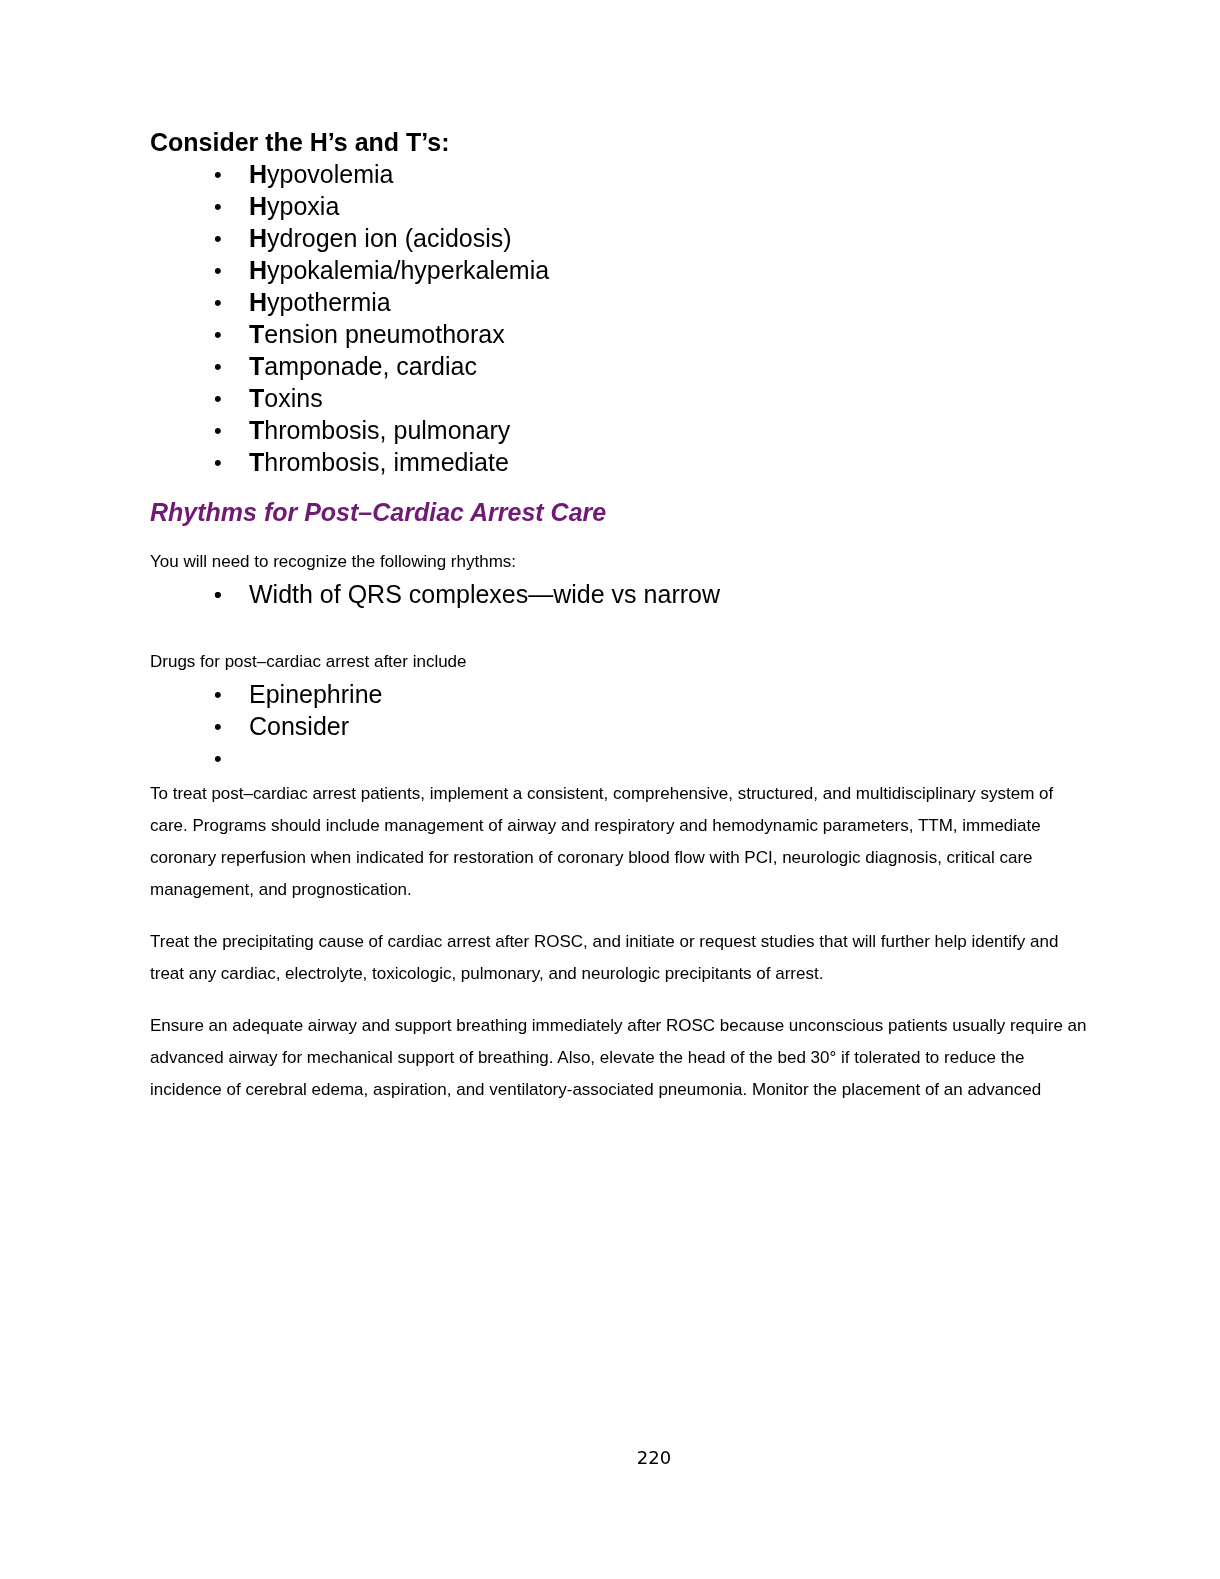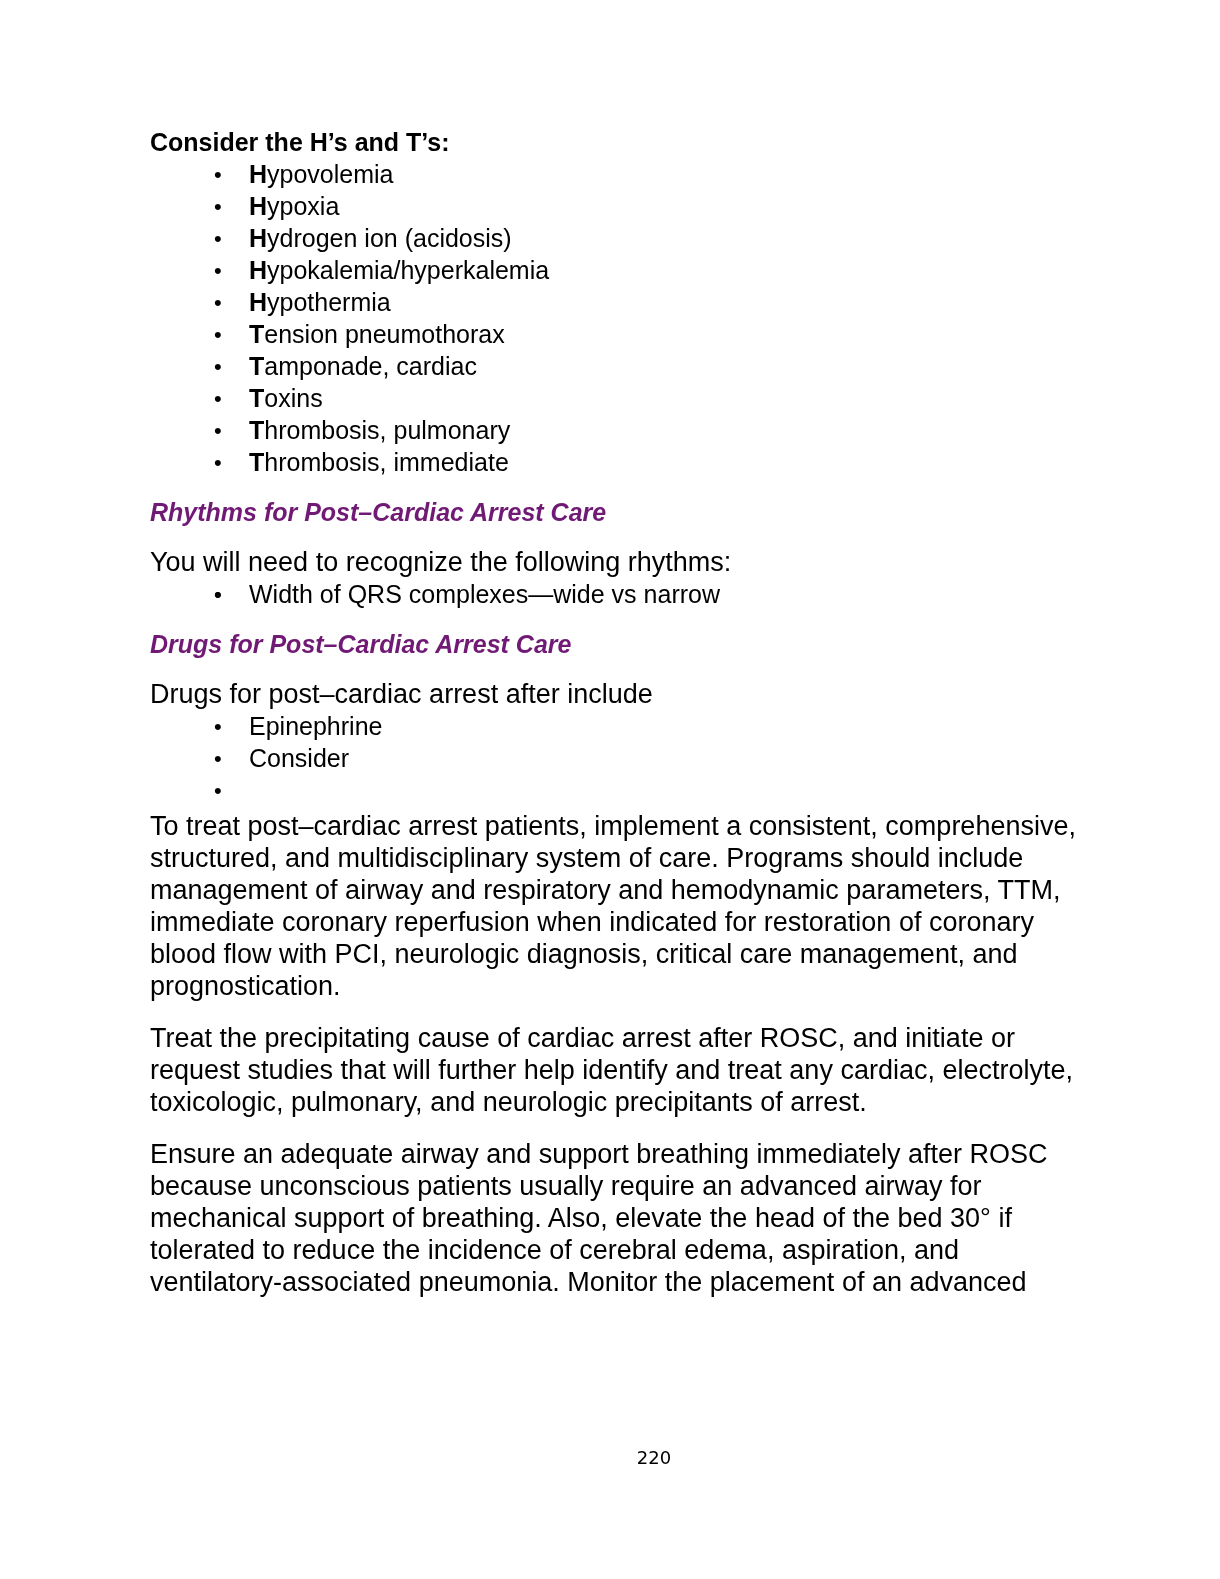--- a/index.html
+++ b/index.html
@@ -30,21 +30,21 @@
     }
     .heading-red {
       font-weight: bold;
       font-style: italic;
       font-size: 25px;
       line-height: 32px;
       color: #701a75;
       margin: 0;
     }
     .para {
-      font-size: 27px;
+      font-size: 17px;
       line-height: 32px;
       margin: 0;
     }
     ul.bullets {
       list-style: none;
       margin: 0;
       padding: 0;
     }
     ul.bullets li {
       position: relative;
@@ -99,21 +99,20 @@
   <p class="heading-red">Rhythms for Post–Cardiac Arrest Care</p>
   <div class="gap-s"></div>
   <p class="para">You will need to recognize the following rhythms:</p>
   <ul class="bullets">
     <li><span class="dot">•</span></li>
     <li><span class="dot">•</span><span>Width of QRS complexes—wide vs narrow</span></li>
   </ul>
 
   <div class="gap-s"></div>
 
-  <p class="heading-red">Drugs for Post–Cardiac Arrest Care</p>
   <div class="gap-s"></div>
   <p class="para">Drugs for post–cardiac arrest after include</p>
   <ul class="bullets">
     <li><span class="dot">•</span><span>Epinephrine</span></li>
     <li><span class="dot">•</span><span>Consider</span></li>
     <li><span class="dot">•</span></li>
   </ul>
 
   <div class="gap-s"></div>
 

